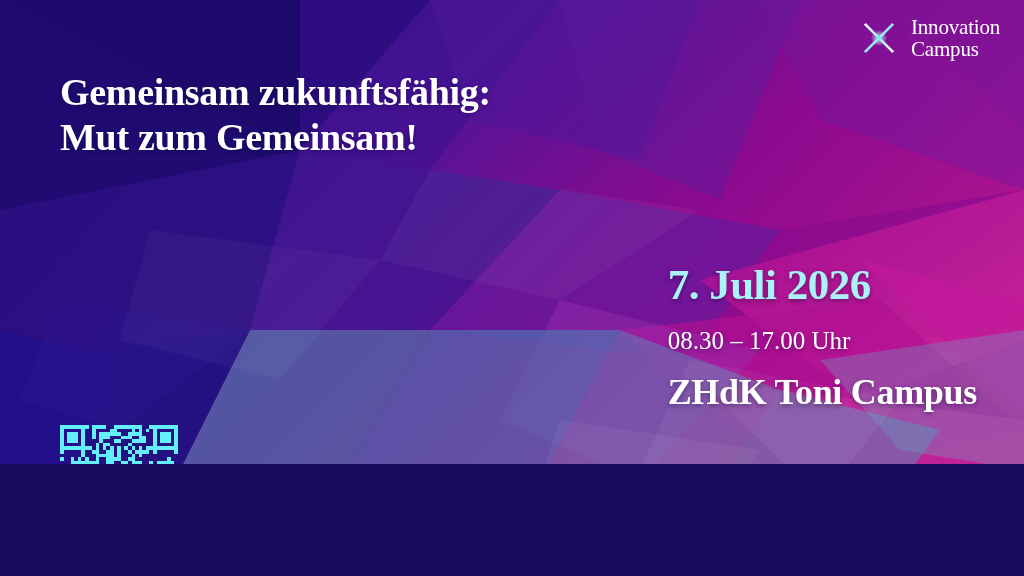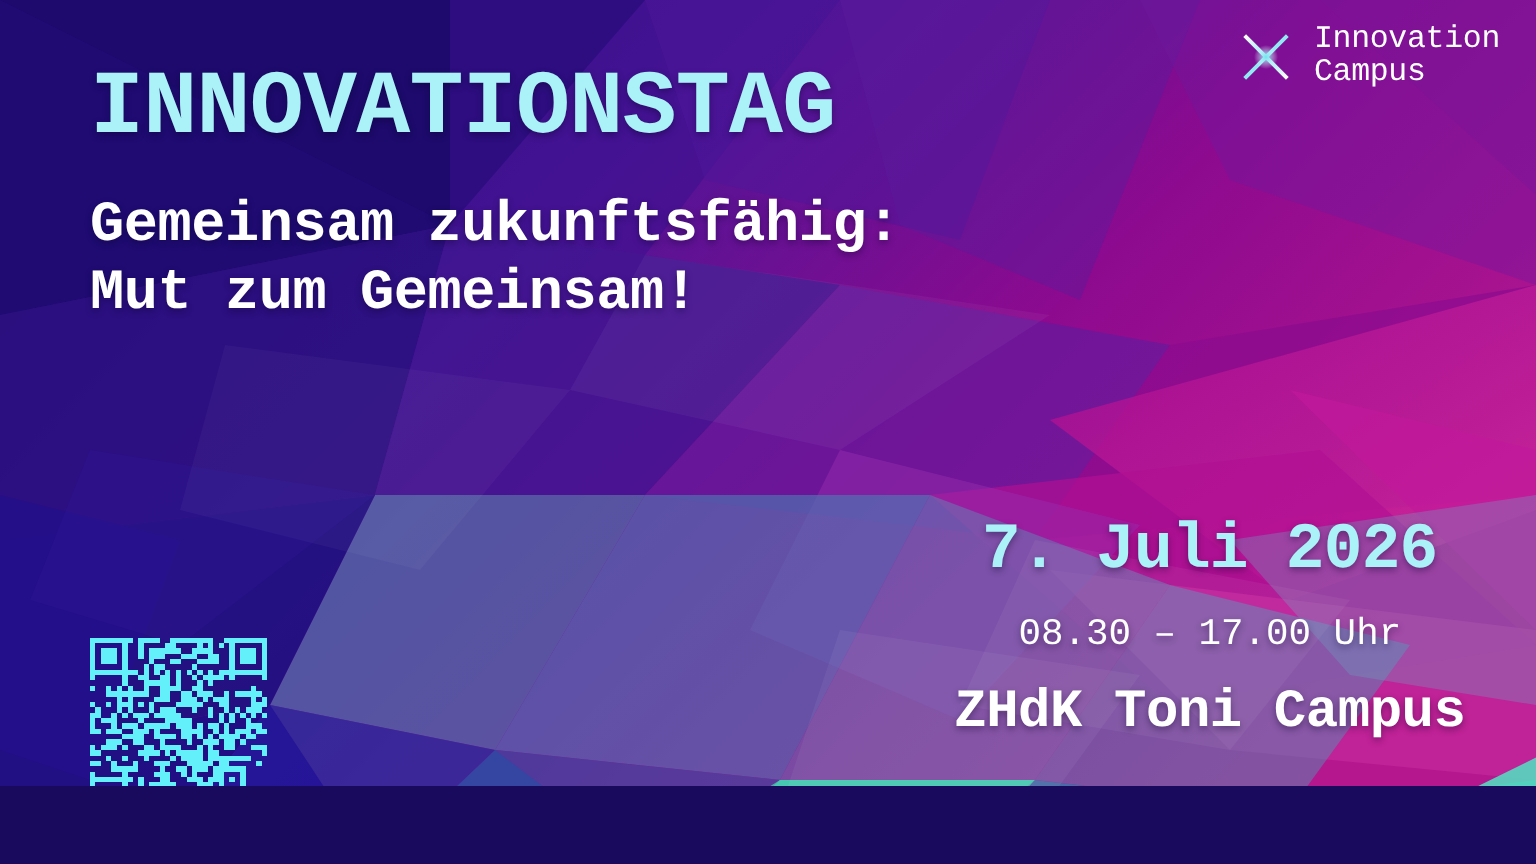--- a/index.html
+++ b/index.html
@@ -1,18 +1,18 @@
 <!DOCTYPE html>
 <html><head>
 <meta charset="utf-8">
 <style>
   html,body{margin:0;padding:0;background:#1a0a5e;}
   #poster{
-    position:relative;width:1024px;height:524px;overflow:hidden;
-    font-family:Liberation Mono, monospace;
+    position:relative;width:1024px;height:464px;overflow:hidden;
+    font-family:Liberation Serif, serif;
     background:#1d4ed8;
   }
   #bg{position:absolute;inset:0;width:1024px;height:576px;display:block;}
 
   
   .headline{
     position:absolute;left:60px;top:44px;width:720px;
     z-index:5;
   }
   .h-line{
@@ -36,21 +36,21 @@
     display:flex;align-items:center;gap:10px;
   }
   .logo-mark{width:44px;height:44px;flex:0 0 auto;display:block;}
   .logo-text{
     color:#ffffff;font-size:21px;line-height:1.06;font-weight:400;
     letter-spacing:-0.2px;
   }
 
   
   .datebox{
-    position:absolute;right:47px;bottom:28px;z-index:5;text-align:center;
+    position:absolute;right:47px;bottom:50px;z-index:5;text-align:left;
   }
   .date-main{
     font-size:43px;font-weight:bold;color:#aaf2f7;letter-spacing:-0.5px;
     text-shadow:0 2px 5px rgba(10,0,40,.40);white-space:nowrap;line-height:1.1;
   }
   .date-time{
     font-size:25px;font-weight:300;color:#ffffff;letter-spacing:0px;
     text-shadow:0 2px 5px rgba(10,0,40,.40);white-space:nowrap;
     line-height:1.25;margin-top:16px;
   }
@@ -158,21 +158,20 @@
       </g>
       <circle cx="22" cy="22" r="8" fill="url(#starCore)"></circle>
     </svg>
     <div class="logo-text">
       <div>Innovation</div>
       <div>Campus</div>
     </div>
   </div>
 
   <div class="headline">
-    <div class="h-line">INNOVATIONSTAG</div>
     <div class="sub-line sub-first">Gemeinsam zukunftsfähig:</div>
     <div class="sub-line">Mut zum Gemeinsam!</div>
   </div>
 
   <div class="datebox">
     <div class="date-main">7. Juli 2026</div>
     <div class="date-time">08.30 – 17.00 Uhr</div>
     <div class="date-venue">ZHdK Toni Campus</div>
   </div>
 

